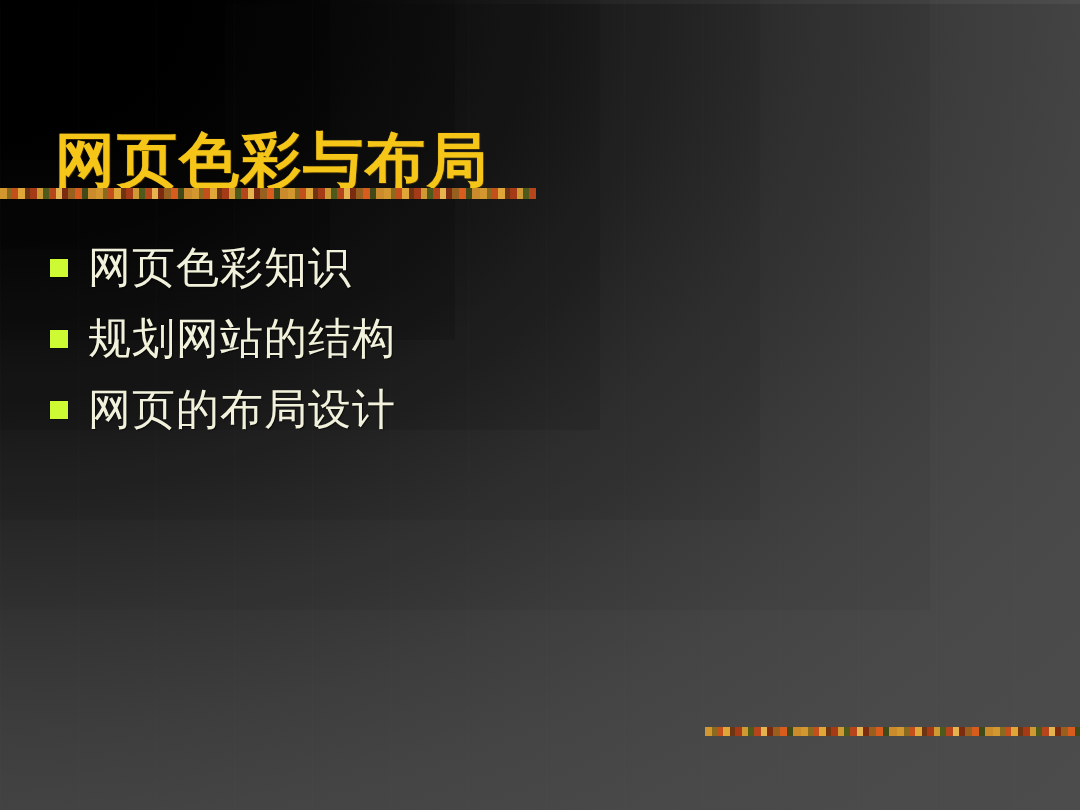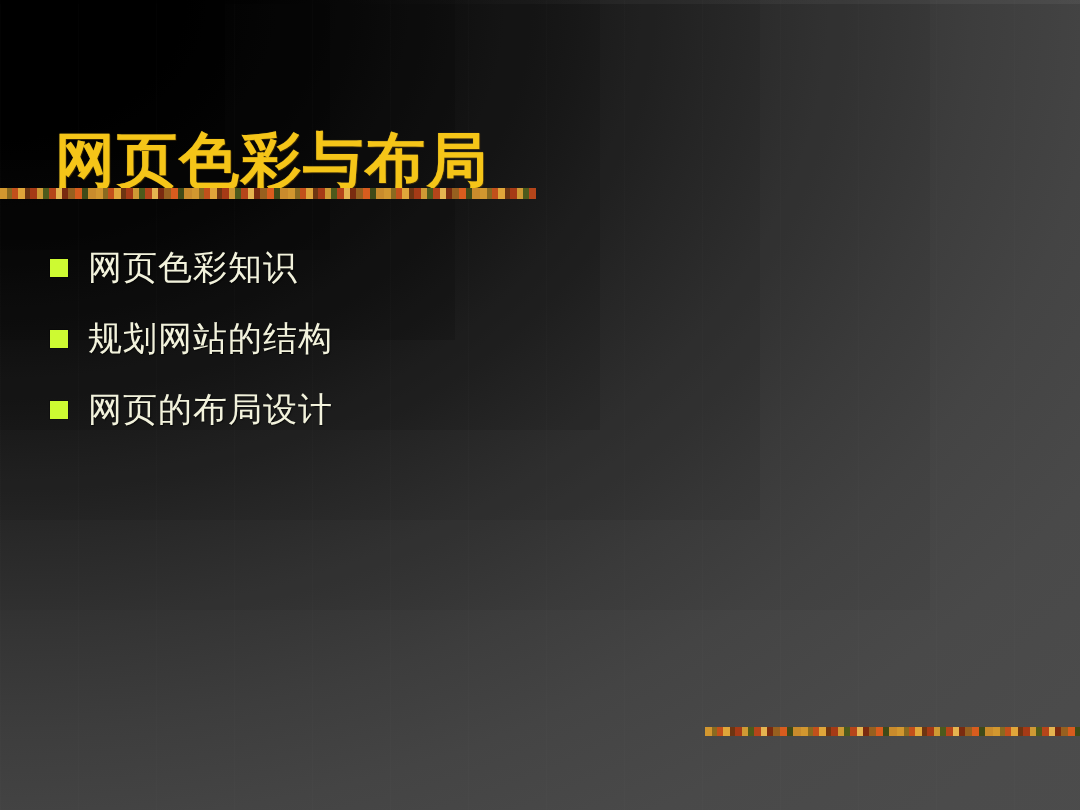--- a/index.html
+++ b/index.html
@@ -171,21 +171,21 @@
   .bullet-marker {
     flex: 0 0 auto;
     width: 18px;
     height: 18px;
     background: #cdfa32;
     margin-right: 20px;
     box-shadow: 0 0 0 1px rgba(0,0,0,0.25);
   }
   .bullet-text {
     flex: 0 0 auto;
-    font-size: 34px;
+    font-size: 43px;
     line-height: 1;
     letter-spacing: 1px;
     color: #f2f2dc;
     white-space: nowrap;
     text-shadow: 1px 1px 1px rgba(0,0,0,0.55);
   }
 </style>
 </head>
 <body>
 

